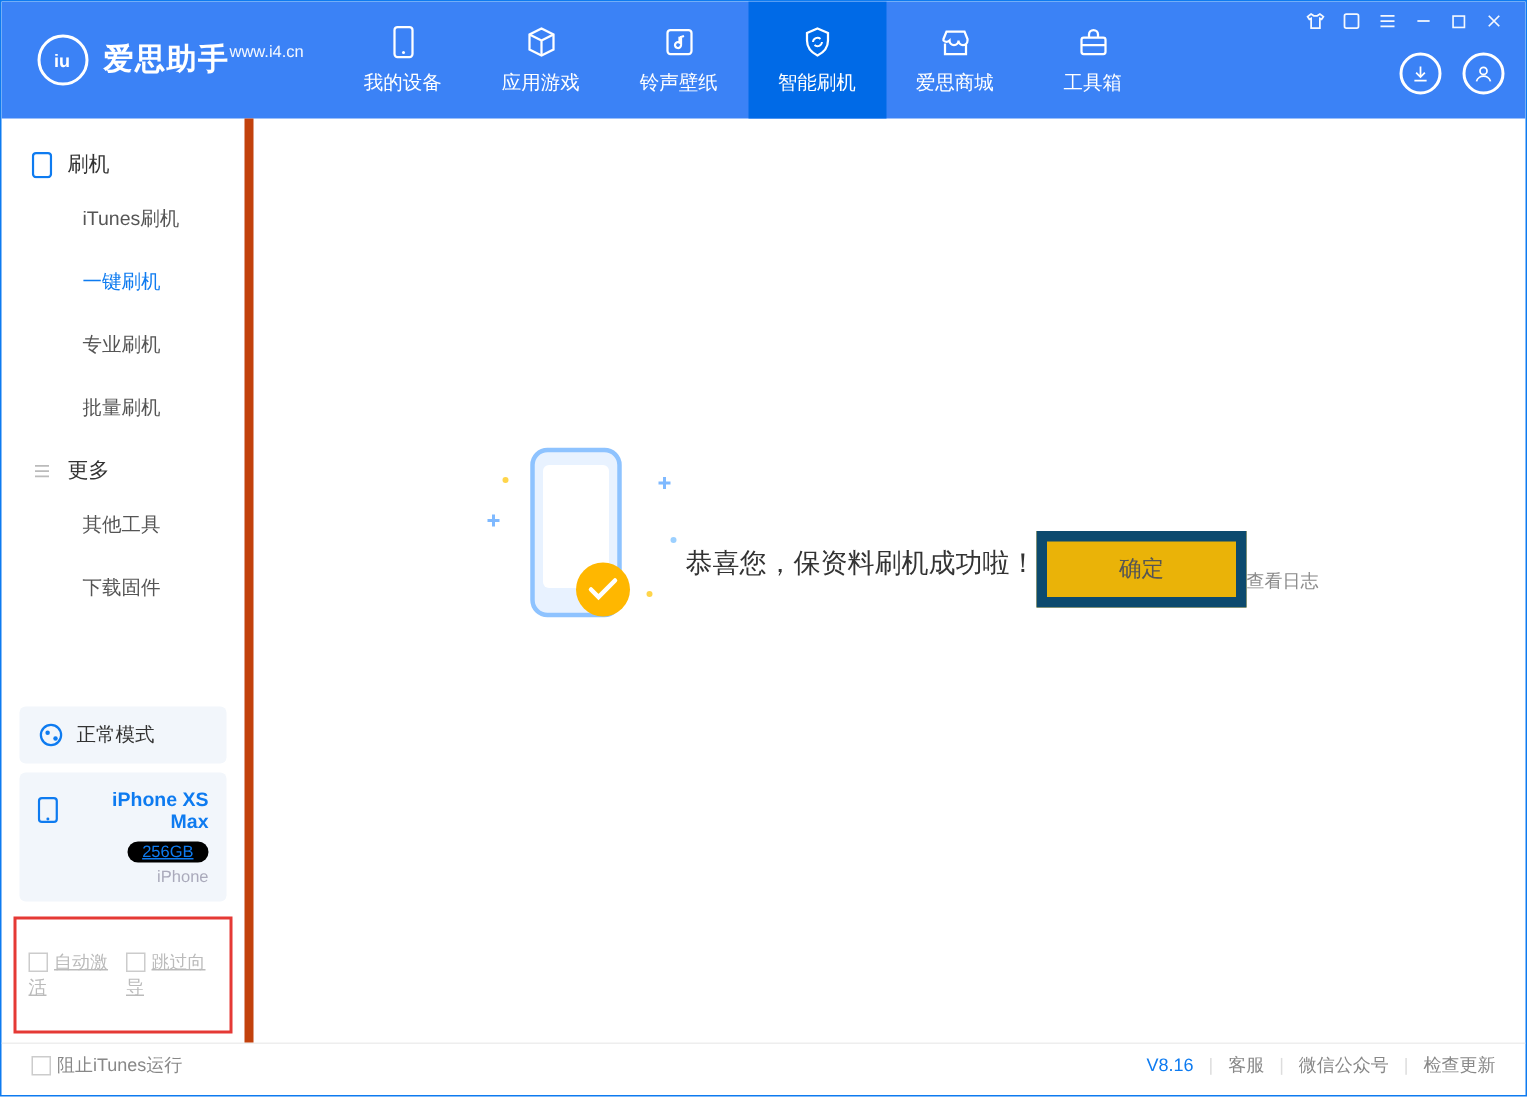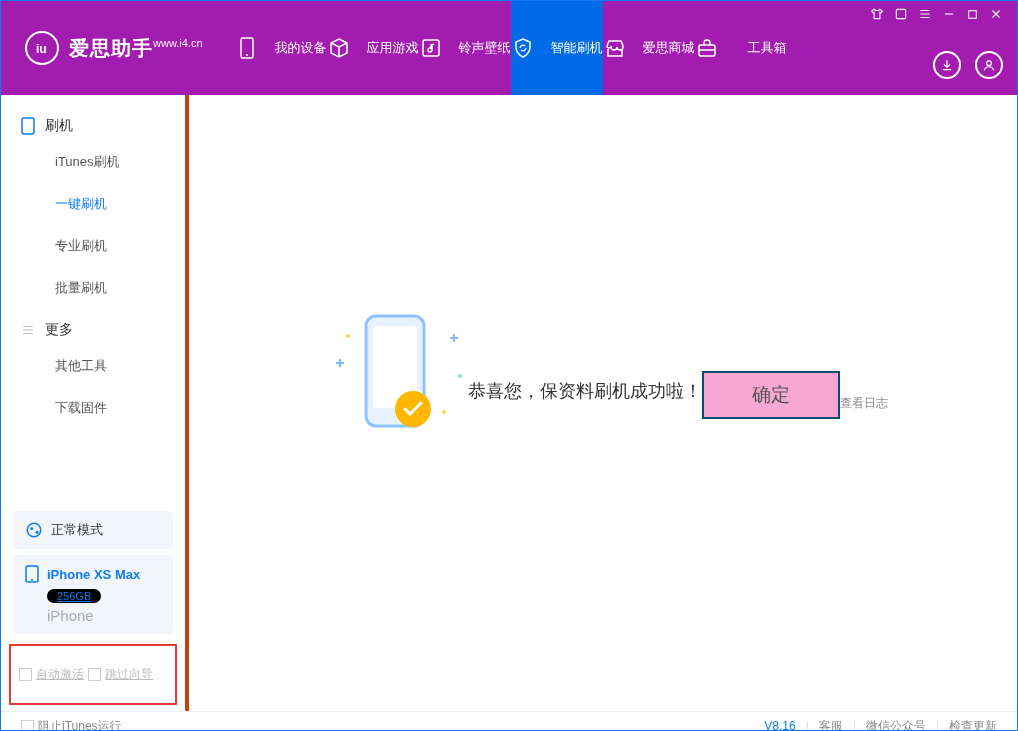--- a/index.html
+++ b/index.html
@@ -1,56 +1,56 @@
 <!DOCTYPE html>
 <html><head>
 <meta charset="utf-8">
 <style>
 * { margin: 0; padding: 0; box-sizing: border-box; font-family: "Microsoft YaHei", Arial, sans-serif; }
 body { background: #fff; width: 1018px; height: 731px; overflow: hidden; border: 1px solid #0e7bf0; }
 
 
-.header { background: #a21caf; height: 94px; display: flex; align-items: stretch; color: #fff; position: relative; gap: 12px; }
+.header { background: #3b82f6; height: 78px; display: flex; align-items: stretch; color: #fff; position: relative; }
 .brand { display: flex; align-items: center; padding: 0 20px 0 24px; }
 .brand-logo { width: 34px; height: 34px; border: 2.5px solid #fff; border-radius: 50%; display: flex; align-items: center; justify-content: center; margin-right: 10px; }
 .brand-logo svg { width: 18px; height: 18px; }
 .brand-text { display: flex; flex-direction: row; line-height: 1.15; }
 .brand-name { font-size: 20px; font-weight: bold; letter-spacing: 1px; }
 .brand-url { font-size: 11px; opacity: .95; }
 .tabs { display: flex; }
-.tab { width: 92px; display: flex; align-items: center; justify-content: space-between; cursor: pointer; font-size: 13px; gap: 6px; }
+.tab { width: 92px; display: flex; flex-direction: column; align-items: center; justify-content: center; cursor: pointer; font-size: 13px; gap: 6px; }
 .tab.active { background: #006ae7; }
 .tab-icon { width: 24px; height: 24px; display: flex; align-items: center; justify-content: center; }
 .header-right { position: absolute; right: 14px; top: 0; height: 100%; display: flex; flex-direction: column; align-items: flex-end; justify-content: space-between; padding: 6px 0 16px; }
 .win-controls { display: flex; gap: 10px; align-items: center; }
 .win-controls span, .win-controls svg { cursor: pointer; opacity: .95; }
 .hdr-btns { display: flex; gap: 14px; align-items: center; }
 .circ-btn { width: 28px; height: 28px; border: 2px solid #fff; border-radius: 50%; display: flex; align-items: center; justify-content: center; cursor: pointer; }
 
 
 .body { display: flex; height: 616px; }
-.sidebar { width: 188px; border-right: 4px solid #c2410c; display: flex; flex-direction: column; position: relative; }
+.sidebar { width: 168px; border-right: 6px solid #c2410c; display: flex; flex-direction: column; position: relative; }
 .sb-scroll { flex: 1; overflow: auto; padding-top: 10px; }
 .sb-group { padding: 12px 0 6px 20px; display: flex; align-items: center; gap: 10px; color: #333; font-size: 14px; font-weight: 500; }
 .sb-item { padding: 12px 0 12px 54px; font-size: 13px; color: #555; cursor: pointer; }
 .sb-item.active { color: #0e7bf0; }
 .sb-bottom { padding: 0; }
-.mode-card, .dev-card { background: #f2f6fb; margin: 6px 12px; border-radius: 4px; padding: 10px 12px; font-size: 13px; }
+.mode-card, .dev-card { background: #f2f6fb; margin: 6px 12px; border-radius: 4px; padding: 10px 12px; font-size: 13px; text-align: right; }
 .mode-card { display: flex; align-items: center; gap: 8px; color: #333; }
 .dev-card { color: #0e7bf0; }
 .dev-name { font-weight: 600; font-size: 13px; display: flex; align-items: center; gap: 8px; }
 .dev-cap { display: inline-block; background: #000000; color: #0e7bf0; border-radius: 10px; padding: 1px 10px; font-size: 11px; margin-top: 6px; margin-left: 22px; text-decoration: underline; }
-.dev-sub { color: #aab; font-size: 15px; margin-top: 4px; margin-left: 22px; }
+.dev-sub { color: #aab; font-size: 11px; margin-top: 4px; margin-left: 22px; }
 .cb-row { border: 2px solid #e53935; margin: 10px 8px 6px; padding: 20px 8px; display: flex; gap: 4px; align-items: center; font-size: 12px; color: #bbb; text-decoration: underline; }
 .cb { width: 13px; height: 13px; border: 1px solid #ccc; display: inline-block; vertical-align: middle; margin-right: 4px; }
 
 .main { flex: 1; position: relative; display: flex; flex-direction: row; align-items: center; justify-content: center; }
 .illus { margin-top: -40px; margin-bottom: 18px; }
 .msg { font-size: 18px; color: #333; margin-bottom: 24px; }
-.ok-btn { border: 2px solid #0c4a6e; background: #f9a8d4; padding: 9px 48px; font-size: 19px; color: #555; cursor: pointer; margin-bottom: 16px; }
+.ok-btn { border: 7px solid #0c4a6e; background: #eab308; padding: 9px 48px; font-size: 15px; color: #555; cursor: pointer; margin-bottom: 16px; }
 .log-link { font-size: 12px; color: #8a8a8a; cursor: pointer; }
 
 
 .footer { height: 29px; border-top: 1px solid #eee; display: flex; align-items: center; padding: 0 20px; font-size: 12px; color: #888; }
 .footer .cb { border-color: #ccc; }
 .footer-right { margin-left: auto; display: flex; align-items: center; gap: 10px; }
 .footer-right .sep { color: #ddd; }
 .ver { color: #0e7bf0; }
 .flink { cursor: pointer; }
 

